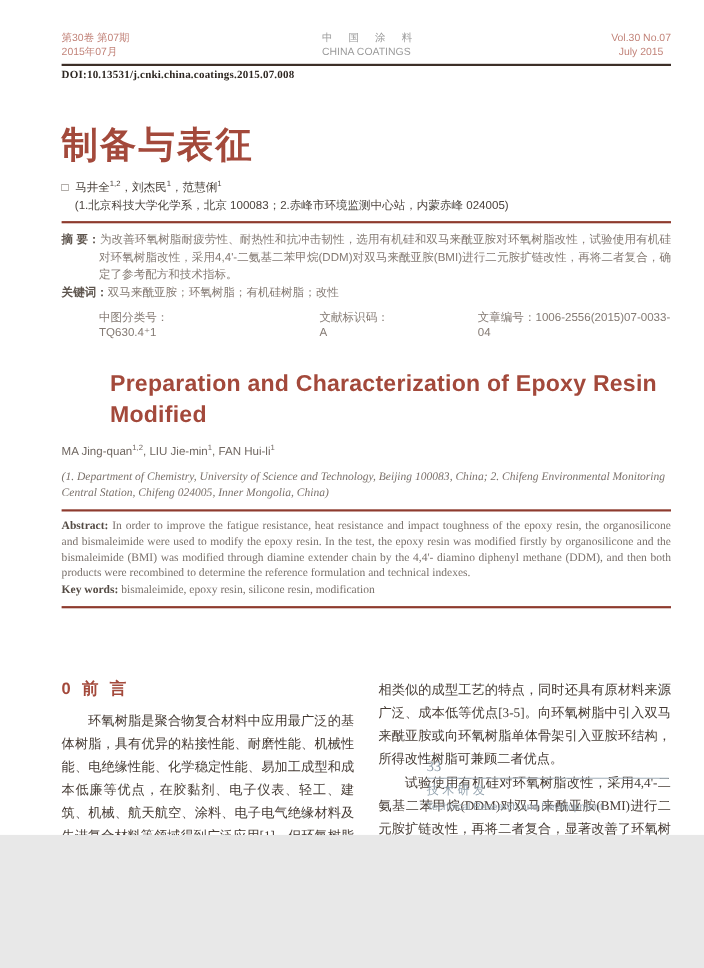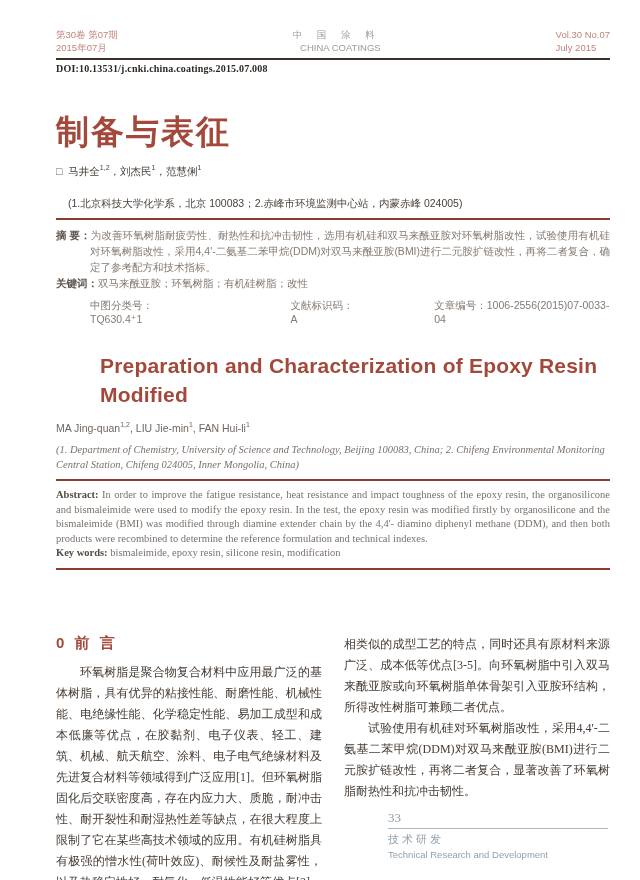--- a/index.html
+++ b/index.html
@@ -1,41 +1,41 @@
 <!DOCTYPE html>
 <html><head>
 <meta charset="utf-8">
 <style>
   * { margin:0; padding:0; box-sizing:border-box; }
   html,body { background:#e8e8e8; }
   .page {
-    width:640px; height:880px; margin:0 auto; background:#ffffff;
+    width:640px; height:759px; margin:0 auto; background:#ffffff;
     position:relative; overflow:hidden;
     padding:28px 30px 0 56px;
     font-family:"Liberation Sans","DejaVu Sans",sans-serif;
     color:#453b34;
   }
   
   .jheader { display:flex; justify-content:space-between; align-items:flex-end;
     font-size:9.5px; line-height:13px; padding-bottom:4px; }
   .jheader .h-left, .jheader .h-right { color:#c28379; }
-  .jheader .h-right { text-align:left; }
-  .jheader .h-center { color:#9b9b9b; text-align:right; }
+  .jheader .h-right { text-align:center; }
+  .jheader .h-center { color:#9b9b9b; text-align:left; }
   .jheader .h-center .cn { letter-spacing:6px; }
   .header-rule { border-top:2px solid #3d2f28; margin:0 0 3px 0; }
   .doi { font-size:10px; color:#2e2722; font-family:"Liberation Serif","DejaVu Serif",serif; font-weight:bold; letter-spacing:.2px; }
   
   .cn-title { margin-top:36px; color:#a3493b; font-weight:bold;
     font-size:33px; line-height:44px; letter-spacing:2px;
     font-family:"Liberation Sans","DejaVu Sans",sans-serif; }
   
   .authors-cn { margin-top:10px; font-size:10.5px; color:#4a423c; }
   .authors-cn .marker { color:#6b625b; margin-right:6px; }
   sup { font-size:7px; vertical-align:super; }
-  .affil-cn { margin-top:18px; font-size:10.5px; color:#4a423c; padding-left:12px; }
+  .affil-cn { margin-top:2px; font-size:10.5px; color:#4a423c; padding-left:12px; }
   .red-rule { border-top:2px solid #8e3b2e; margin-top:7px; }
   
   .abs-cn { margin-top:7px; font-size:10.5px; line-height:16px; color:#847a73; text-align:justify; }
   .abs-cn .lbl { font-weight:bold; color:#5e554e;margin-top:35px; }
   .abs-cn .block { display:block; padding-left:34px; text-indent:-34px; }
   .meta-row { margin-top:8px; font-size:10.5px; color:#847a73; display:flex; padding-left:34px; }
   .meta-row .m2 { margin-left:92px; }
   .meta-row .m3 { margin-left:78px; }
   
   .en-title { margin-top:26px; color:#a3493b; font-weight:bold; font-size:21px; line-height:29px; letter-spacing:.2px;margin-left:44px; }

